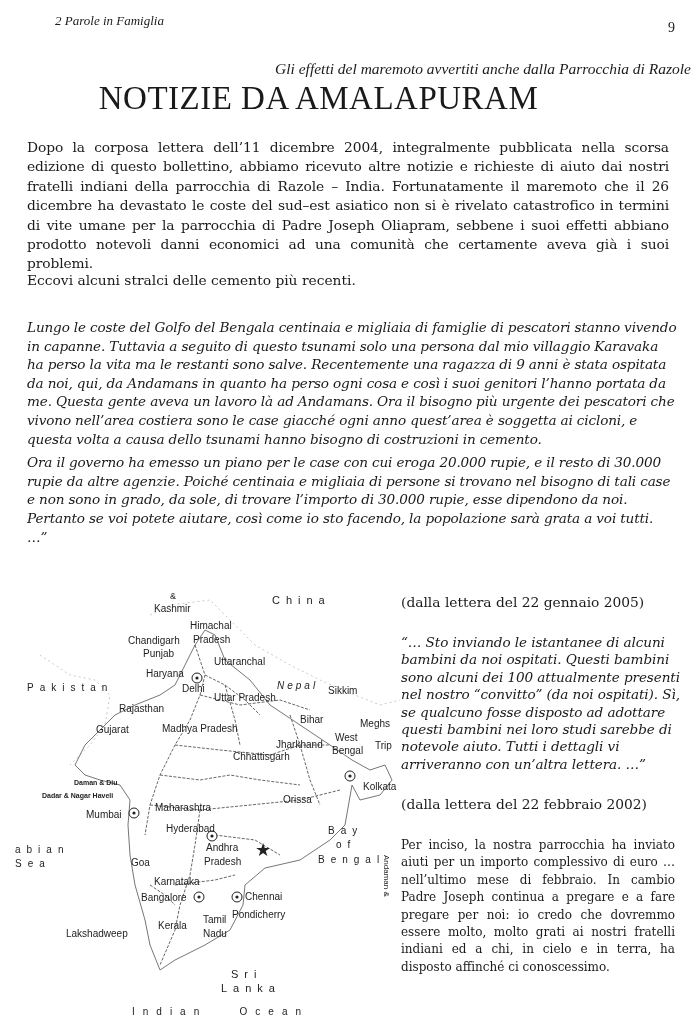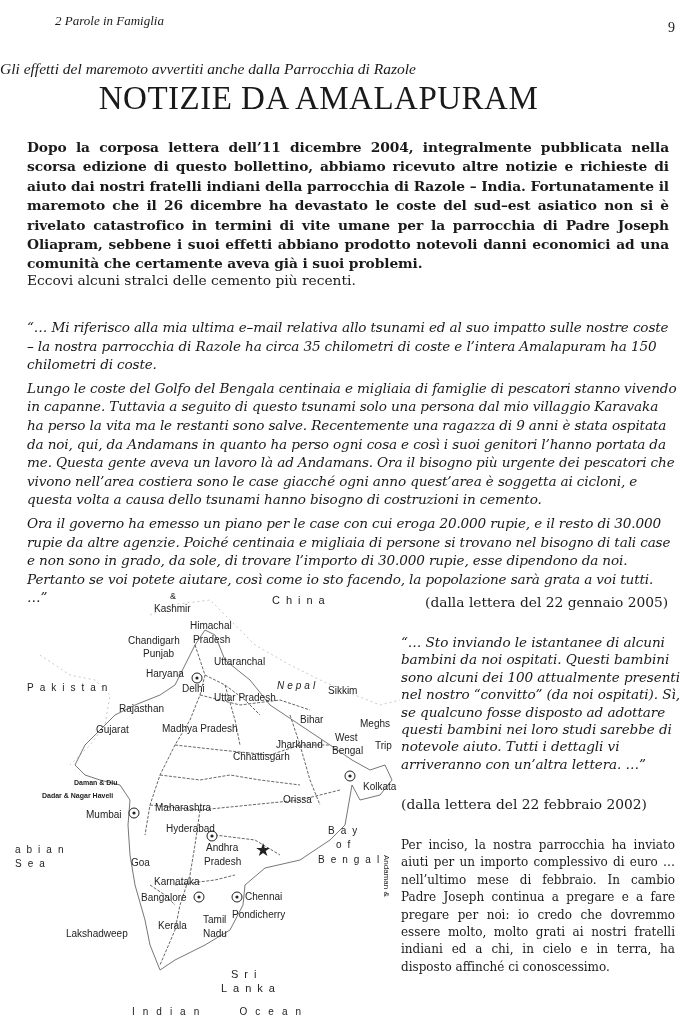--- a/index.html
+++ b/index.html
@@ -1,28 +1,28 @@
 <!DOCTYPE html>
 <html><head>
 <meta charset="utf-8">
 <style>
   html, body { margin: 0; padding: 0; background: #ffffff; }
   body { width: 691px; height: 1030px; position: relative; overflow: hidden; color: #1a1a1a; font-family: "DejaVu Serif", "Liberation Serif", serif; }
   .running-head { position: absolute; left: 27px; top: 13px; font-style: italic; font-size: 13px; font-family: "Liberation Serif", serif; margin-left: 28px; }
   .page-number { position: absolute; right: 16px; top: 20px; font-size: 14px; font-family: "Liberation Serif", serif; }
-  .subtitle { position: absolute; left: 0; width: 691px; top: 60px; text-align: left; font-style: italic; font-size: 15.5px; font-family: "Liberation Serif", serif; }
+  .subtitle { position: absolute; left: 0; width: 691px; top: 60px; text-align: right; font-style: italic; font-size: 15.5px; font-family: "Liberation Serif", serif; }
   .title { position: absolute; left: 0; width: 637px; top: 80px; text-align: center; font-size: 33px; font-family: "Liberation Serif", serif; letter-spacing: 0.5px; }
   .body-text { position: absolute; left: 27px; width: 642px; font-size: 14.6px; line-height: 19.4px; text-align: justify; font-family: "DejaVu Serif", serif; }
-  .intro { top: 138px; font-size: 13.8px; letter-spacing: -0.1px; font-weight: bold; }
+  .intro { top: 138px; font-size: 13.8px; letter-spacing: -0.1px; }
   .lead-in { top: 271px; font-size: 13.8px; }
   .quote { position: absolute; left: 27px; width: 650px; font-style: italic; font-size: 13.6px; line-height: 18.6px; font-family: "DejaVu Serif", serif; letter-spacing: -0.15px; }
   .quote p { margin: 0 0 5px 0; }
   .q1 { top: 318px; }
   .source { position: absolute; font-size: 13.8px; font-family: "DejaVu Serif", serif; }
-  .src1 { left: 401px; top: 594px; margin-left: 24px; }
+  .src1 { left: 401px; top: 594px; }
   .quote2 { position: absolute; left: 401px; width: 285px; top: 634px; font-style: italic; font-size: 13.6px; line-height: 17.4px; font-family: "DejaVu Serif", serif; letter-spacing: -0.1px; }
   .src2 { left: 401px; top: 796px; }
   .closing { position: absolute; left: 401px; width: 274px; top: 837px; font-size: 12px; line-height: 17.4px; text-align: justify; font-family: "DejaVu Serif", serif; }
   .map { position: absolute; left: 0; top: 585px; width: 400px; height: 445px; }
   .map text { font-family: "Liberation Sans", "DejaVu Sans", sans-serif; fill: #222; }
   .map .sp { letter-spacing: 6px; }
   .map .bd { fill: none; stroke: #555; stroke-width: 0.9; stroke-dasharray: 3 1.5; }
   .map .coast { fill: none; stroke: #666; stroke-width: 0.9; }
   .map .faint { fill: none; stroke: #bbb; stroke-width: 0.8; stroke-dasharray: 2 3; }
 </style>
@@ -32,21 +32,20 @@
 <div class="running-head">2 Parole in Famiglia</div>
 <div class="page-number">9</div>
 
 <div class="subtitle">Gli effetti del maremoto avvertiti anche dalla Parrocchia di Razole</div>
 <div class="title">NOTIZIE DA AMALAPURAM</div>
 
 <div class="body-text intro">Dopo la corposa lettera dell’11 dicembre 2004, integralmente pubblicata nella scorsa edizione di questo bollettino, abbiamo ricevuto altre notizie e richieste di aiuto dai nostri fratelli indiani della parrocchia di Razole – India. Fortunatamente il maremoto che il 26 dicembre ha devastato le coste del sud–est asiatico non si è rivelato catastrofico in termini di vite umane per la parrocchia di Padre Joseph Oliapram, sebbene i suoi effetti abbiano prodotto notevoli danni economici ad una comunità che certamente aveva già i suoi problemi.</div>
 <div class="body-text lead-in">Eccovi alcuni stralci delle cemento più recenti.</div>
 
 <div class="quote q1">
-  <p>“… Mi riferisco alla mia ultima e–mail relativa allo tsunami ed al suo impatto sulle nostre coste – la nostra parrocchia di Razole ha circa 35 chilometri di coste e l’intera Amalapuram ha 150 chilometri di coste.</p>
   <p>Lungo le coste del Golfo del Bengala centinaia e migliaia di famiglie di pescatori stanno vivendo in capanne. Tuttavia a seguito di questo tsunami solo una persona dal mio villaggio Karavaka ha perso la vita ma le restanti sono salve. Recentemente una ragazza di 9 anni è stata ospitata da noi, qui, da Andamans in quanto ha perso ogni cosa e così i suoi genitori l’hanno portata da me. Questa gente aveva un lavoro là ad Andamans. Ora il bisogno più urgente dei pescatori che vivono nell’area costiera sono le case giacché ogni anno quest’area è soggetta ai cicloni, e questa volta a causa dello tsunami hanno bisogno di costruzioni in cemento.</p>
   <p>Ora il governo ha emesso un piano per le case con cui eroga 20.000 rupie, e il resto di 30.000 rupie da altre agenzie. Poiché centinaia e migliaia di persone si trovano nel bisogno di tali case e non sono in grado, da sole, di trovare l’importo di 30.000 rupie, esse dipendono da noi. Pertanto se voi potete aiutare, così come io sto facendo, la popolazione sarà grata a voi tutti. …”</p>
 </div>
 
 <div class="source src1">(dalla lettera del 22 gennaio 2005)</div>
 <div class="quote2">“… Sto inviando le istantanee di alcuni bambini da noi ospitati. Questi bambini sono alcuni dei 100 attualmente presenti nel nostro “convitto” (da noi ospitati). Sì, se qualcuno fosse disposto ad adottare questi bambini nei loro studi sarebbe di notevole aiuto. Tutti i dettagli vi arriveranno con un’altra lettera. …”</div>
 <div class="source src2">(dalla lettera del 22 febbraio 2002)</div>
 <div class="closing">Per inciso, la nostra parrocchia ha inviato aiuti per un importo complessivo di euro … nell’ultimo mese di febbraio. In cambio Padre Joseph continua a pregare e a fare pregare per noi: io credo che dovremmo essere molto, molto grati ai nostri fratelli indiani ed a chi, in cielo e in terra, ha disposto affinché ci conoscessimo.</div>
 
 <svg class="map" viewBox="0 0 400 445" width="400" height="445">

